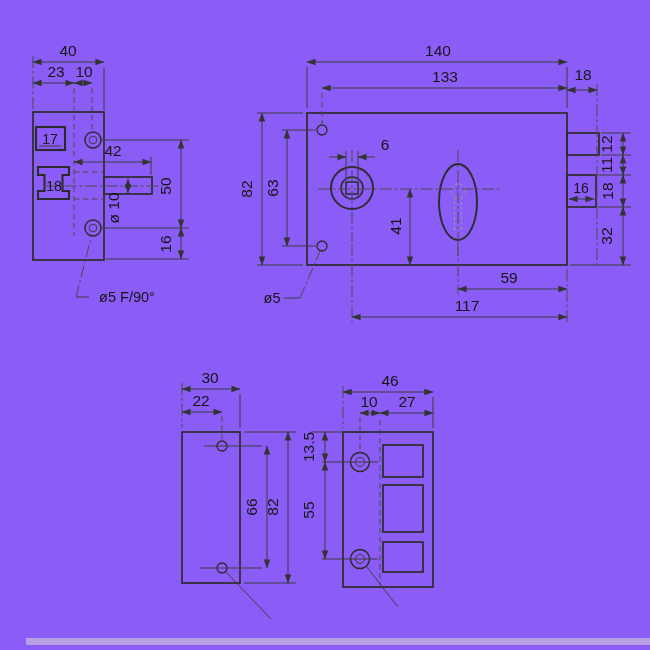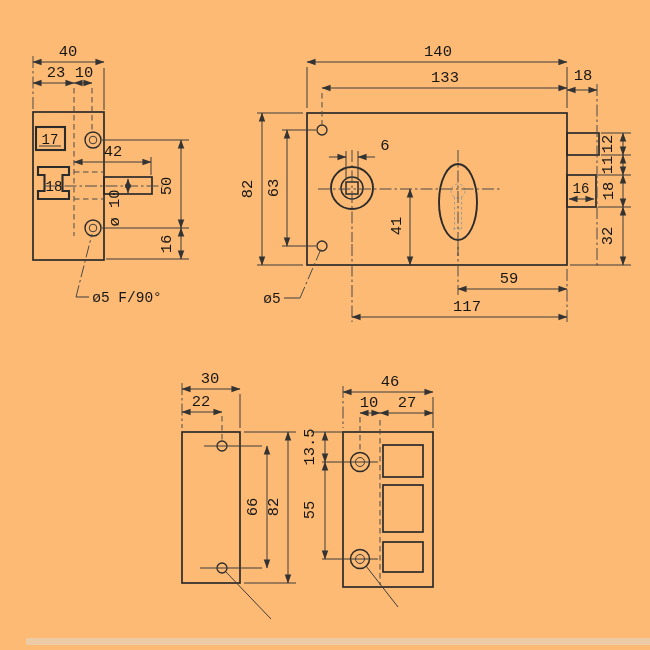--- a/index.html
+++ b/index.html
@@ -1,19 +1,19 @@
 <!DOCTYPE html>
 <html><head>
 <meta charset="utf-8">
 <style>
   html,body{margin:0;padding:0;background:#fff;}
   .sheet{
     position:relative;width:650px;height:650px;
-    background:#fdba74;overflow:hidden;
-    font-family:Liberation Mono, monospace;
+    background:#8b5cf6;overflow:hidden;
+    font-family:Liberation Sans, sans-serif;
   }
   svg{display:block}
   .ol{stroke:#2b2b2b;stroke-width:1.7;fill:none;stroke-linejoin:miter;}
   .ol2{stroke:#2b2b2b;stroke-width:2.1;fill:none;}
   .thin{stroke:#3c3c3c;stroke-width:1;fill:none;}
   .dimln{stroke:#3c3c3c;stroke-width:1;fill:none;}
   .dash{stroke:#4a4a4a;stroke-width:1;fill:none;stroke-dasharray:5.5 3.5;}
   .cl{stroke:#4a4a4a;stroke-width:1;fill:none;stroke-dasharray:12 3 2.5 3;}
   .faint{stroke:#9a9a97;stroke-width:1;fill:none;stroke-dasharray:2.5 2.5;}
   .dim{font-size:15.5px;fill:#161616;text-anchor:middle;}

